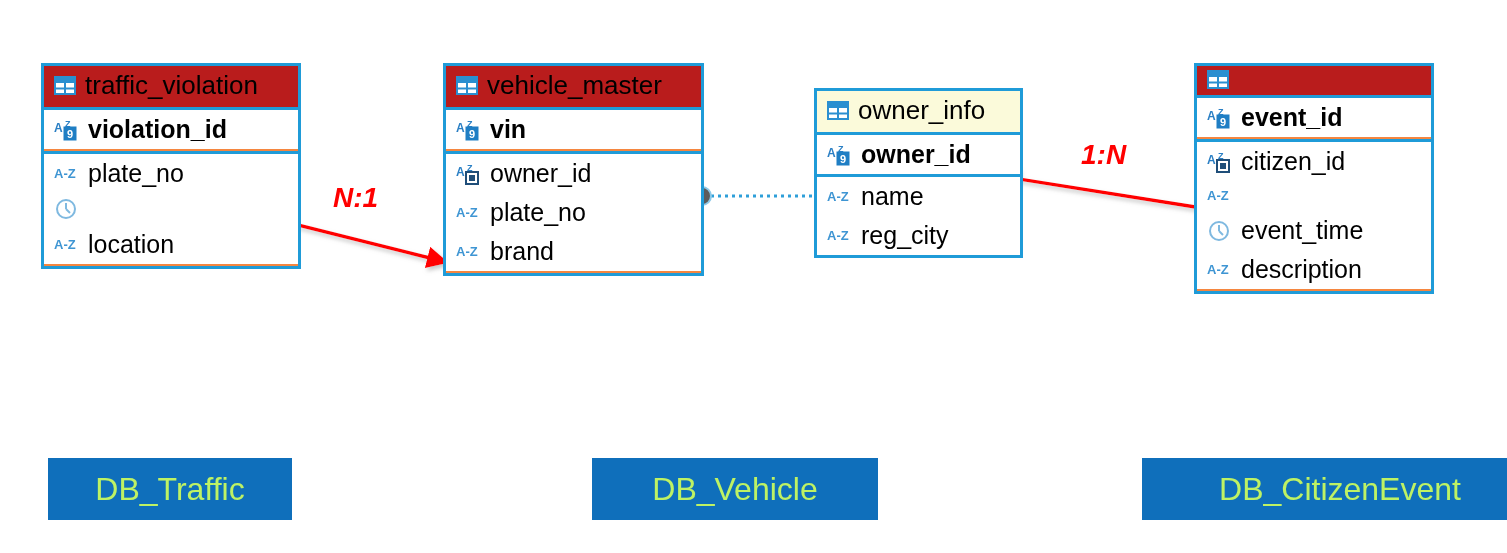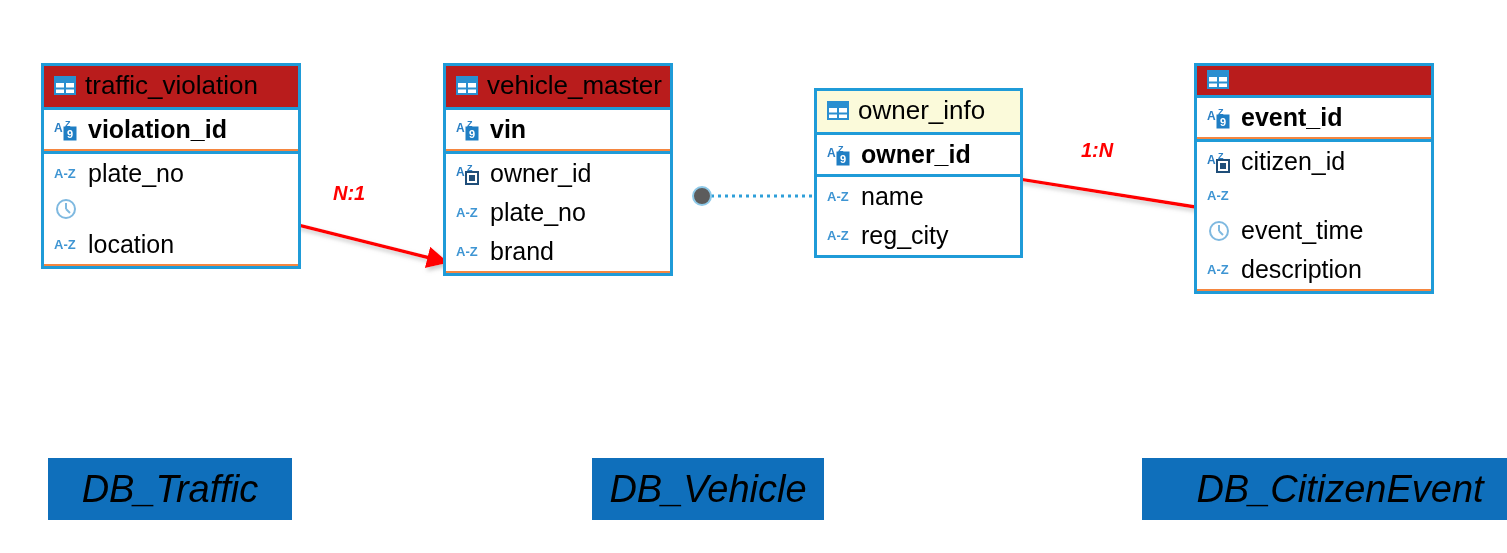--- a/index.html
+++ b/index.html
@@ -56,34 +56,33 @@
   .row.pk{font-weight:bold;}
 
   
   .ico{flex:0 0 auto;display:inline-block;line-height:0;}
   .ico svg{display:block;}
 
   
   .dblabel{
     position:absolute;
     background:#0f6fbb;
-    color:#000000;
-    font-size:38px;
+    color:#bef264;
+    font-size:32px;
     display:flex;align-items:center;justify-content:center;
     box-sizing:border-box;
-    font-style:italic;
   }
 
   
   .card-label{
     position:absolute;
     color:#ff0000;
     font-weight:bold;
     font-style:italic;
-    font-size:20px;
+    font-size:28px;
     white-space:nowrap;
   }
   svg.overlay{position:absolute;left:0;top:0;width:1507px;height:553px;pointer-events:none;}
 </style>
 </head>
 <body>
 
 <div id="canvas">
 
   <svg class="overlay" viewBox="0 0 1507 553">
@@ -164,21 +163,21 @@
           <svg width="26" height="20" viewBox="0 0 26 20">
             <text x="0" y="14" font-family="Liberation Sans, sans-serif" font-size="13" font-weight="bold" fill="#3e95d3">A-Z</text>
           </svg>
         </span>
         <span>location</span>
       </div>
       <div class="bottom-orange"></div>
     </div>
   </div>
 
-  <div class="table" style="left:443px;top:63px;width:230px;">
+  <div class="table" style="left:443px;top:63px;width:261px;">
     <div class="tbl-header orange">
       <span class="ico">
         <svg width="22" height="19" viewBox="0 0 22 19">
           <rect x="1" y="1" width="20" height="17" fill="#ffffff" stroke="#2a8fd0" stroke-width="2"></rect>
           <rect x="2" y="2" width="18" height="5" fill="#2a8fd0"></rect>
           <line x1="11" y1="7" x2="11" y2="18" stroke="#2a8fd0" stroke-width="2"></line>
           <line x1="2" y1="12.5" x2="20" y2="12.5" stroke="#2a8fd0" stroke-width="2"></line>
         </svg>
       </span>
       <span>vehicle_master</span>
@@ -340,16 +339,16 @@
             <text x="0" y="14" font-family="Liberation Sans, sans-serif" font-size="13" font-weight="bold" fill="#3e95d3">A-Z</text>
           </svg>
         </span>
         <span>description</span>
       </div>
       <div class="bottom-orange"></div>
     </div>
   </div>
 
   <div class="dblabel" style="left:48px;top:458px;width:244px;height:62px;">DB_Traffic</div>
-  <div class="dblabel" style="left:592px;top:458px;width:232px;height:62px;">DB_Vehicle</div>
+  <div class="dblabel" style="left:592px;top:458px;width:286px;height:62px;">DB_Vehicle</div>
   <div class="dblabel" style="left:1142px;top:458px;width:396px;height:62px;">DB_CitizenEvent</div>
 
 </div>
 
 </body></html>

